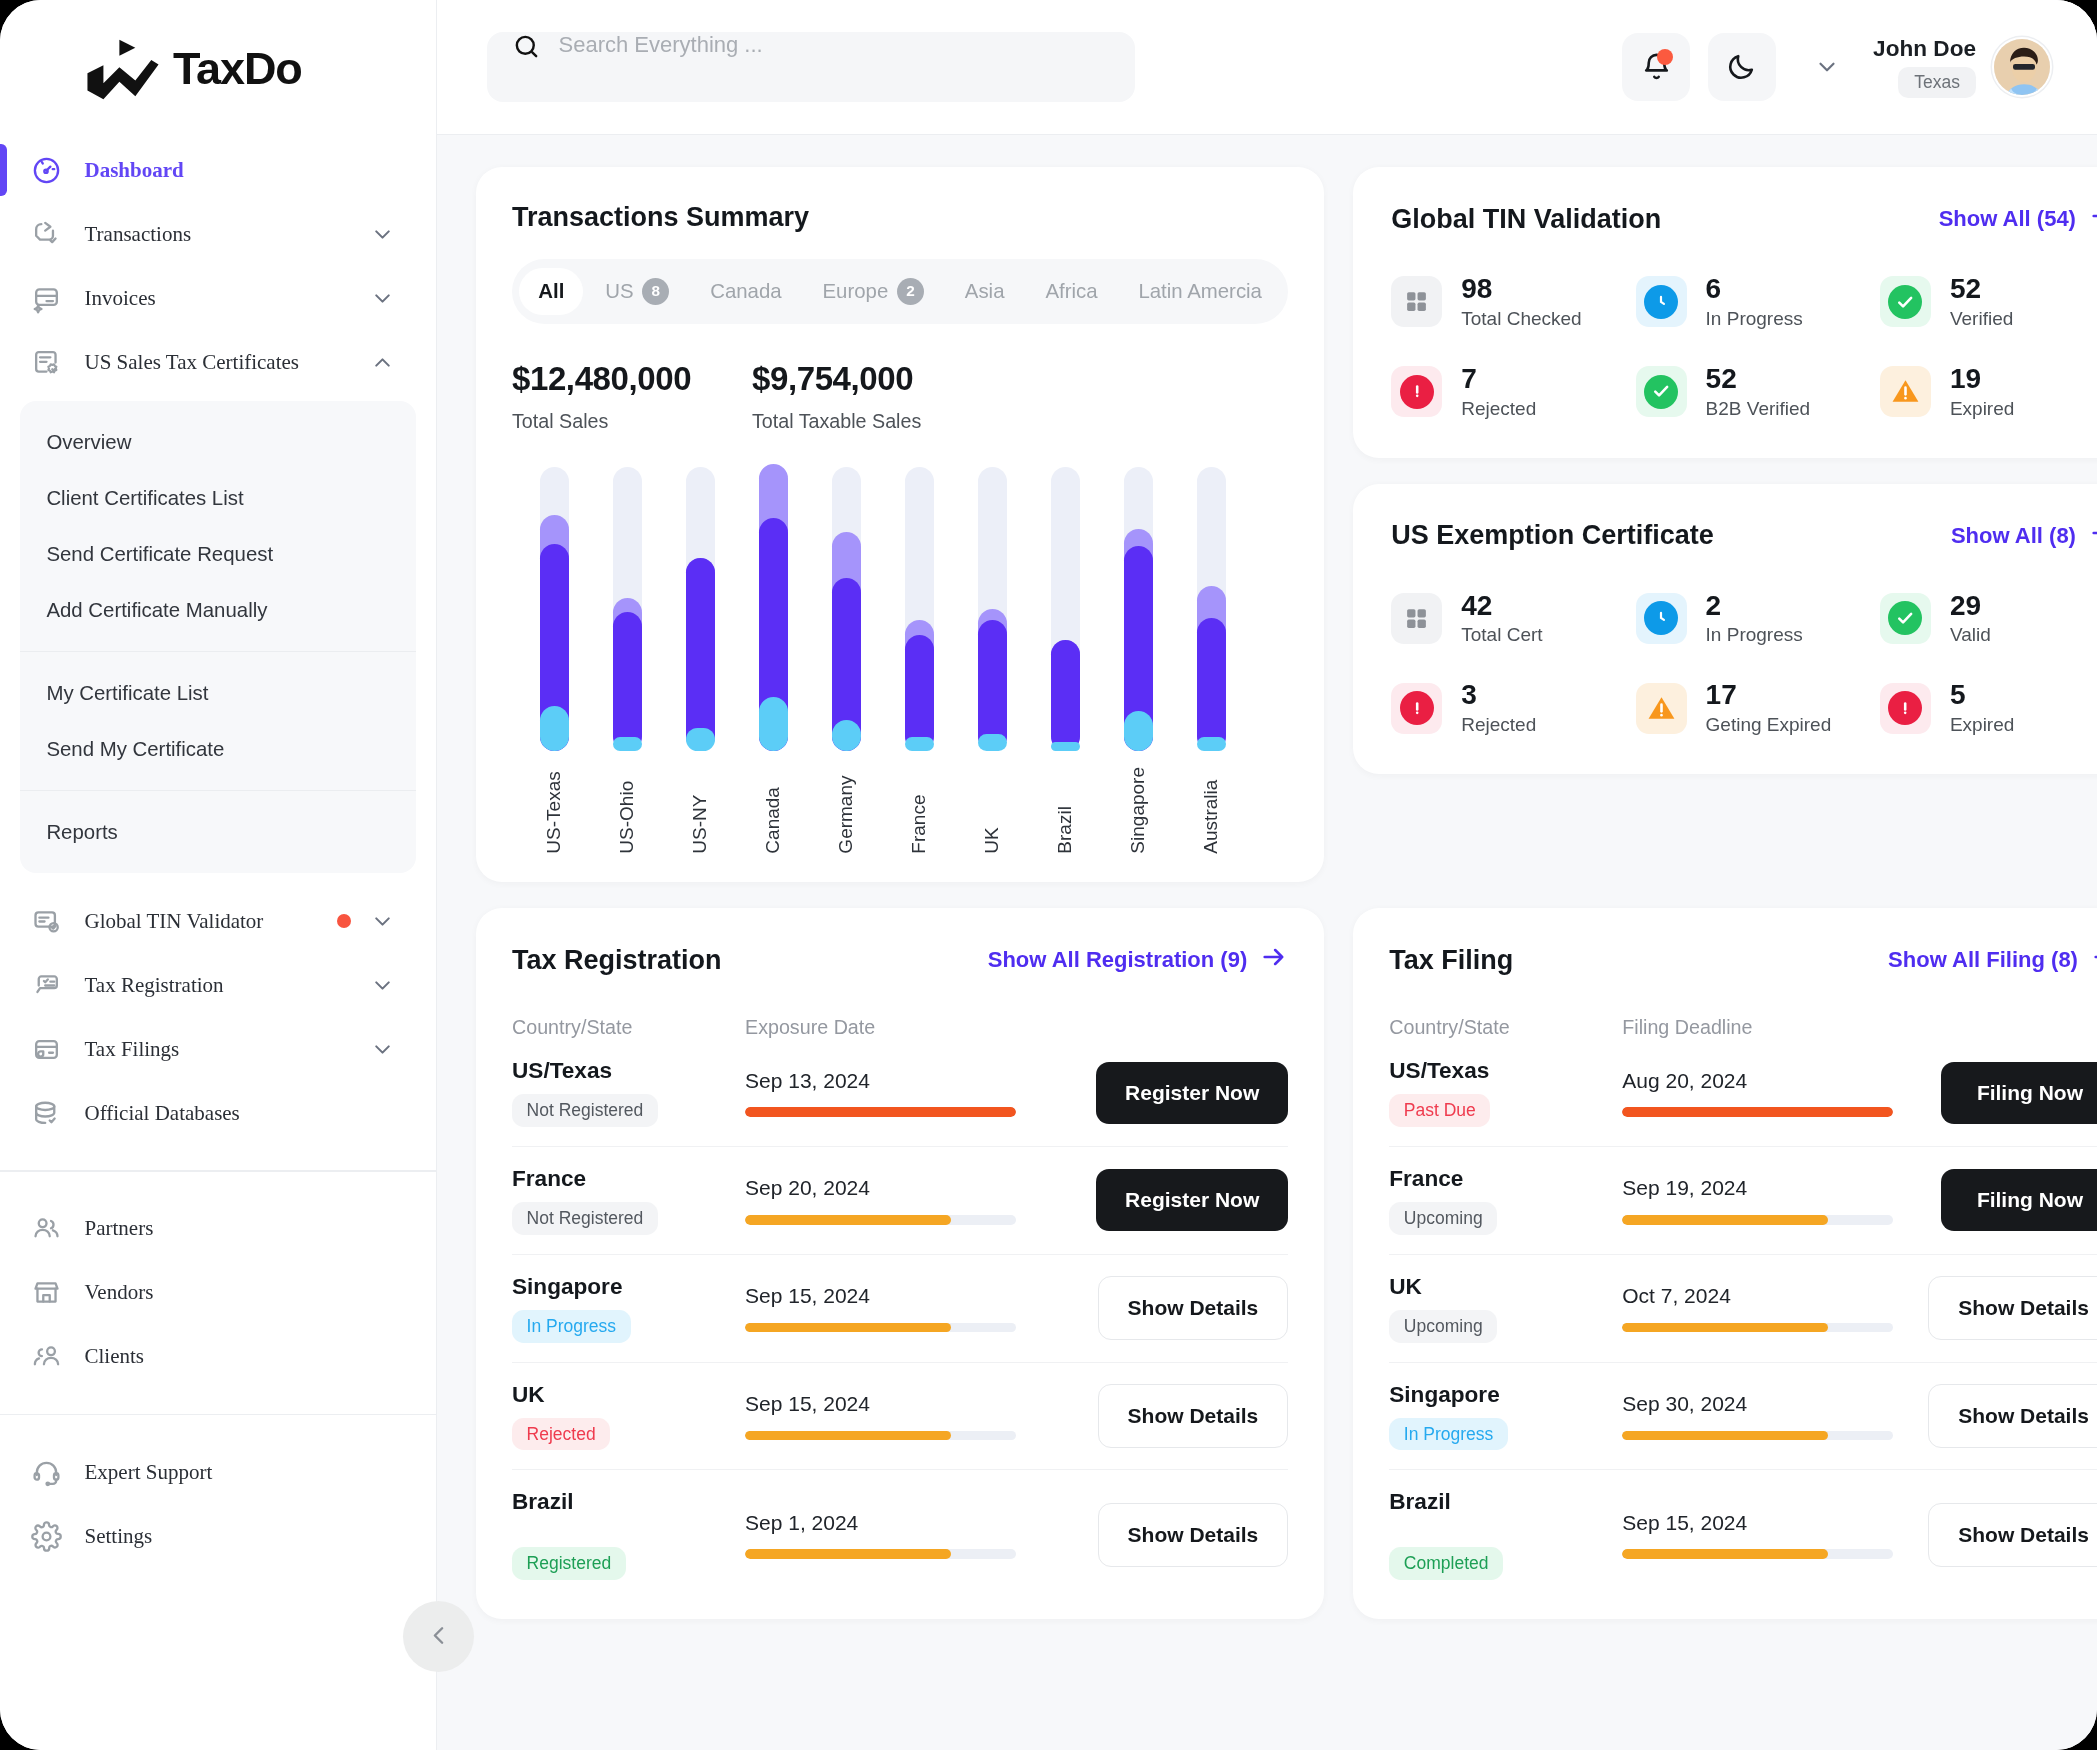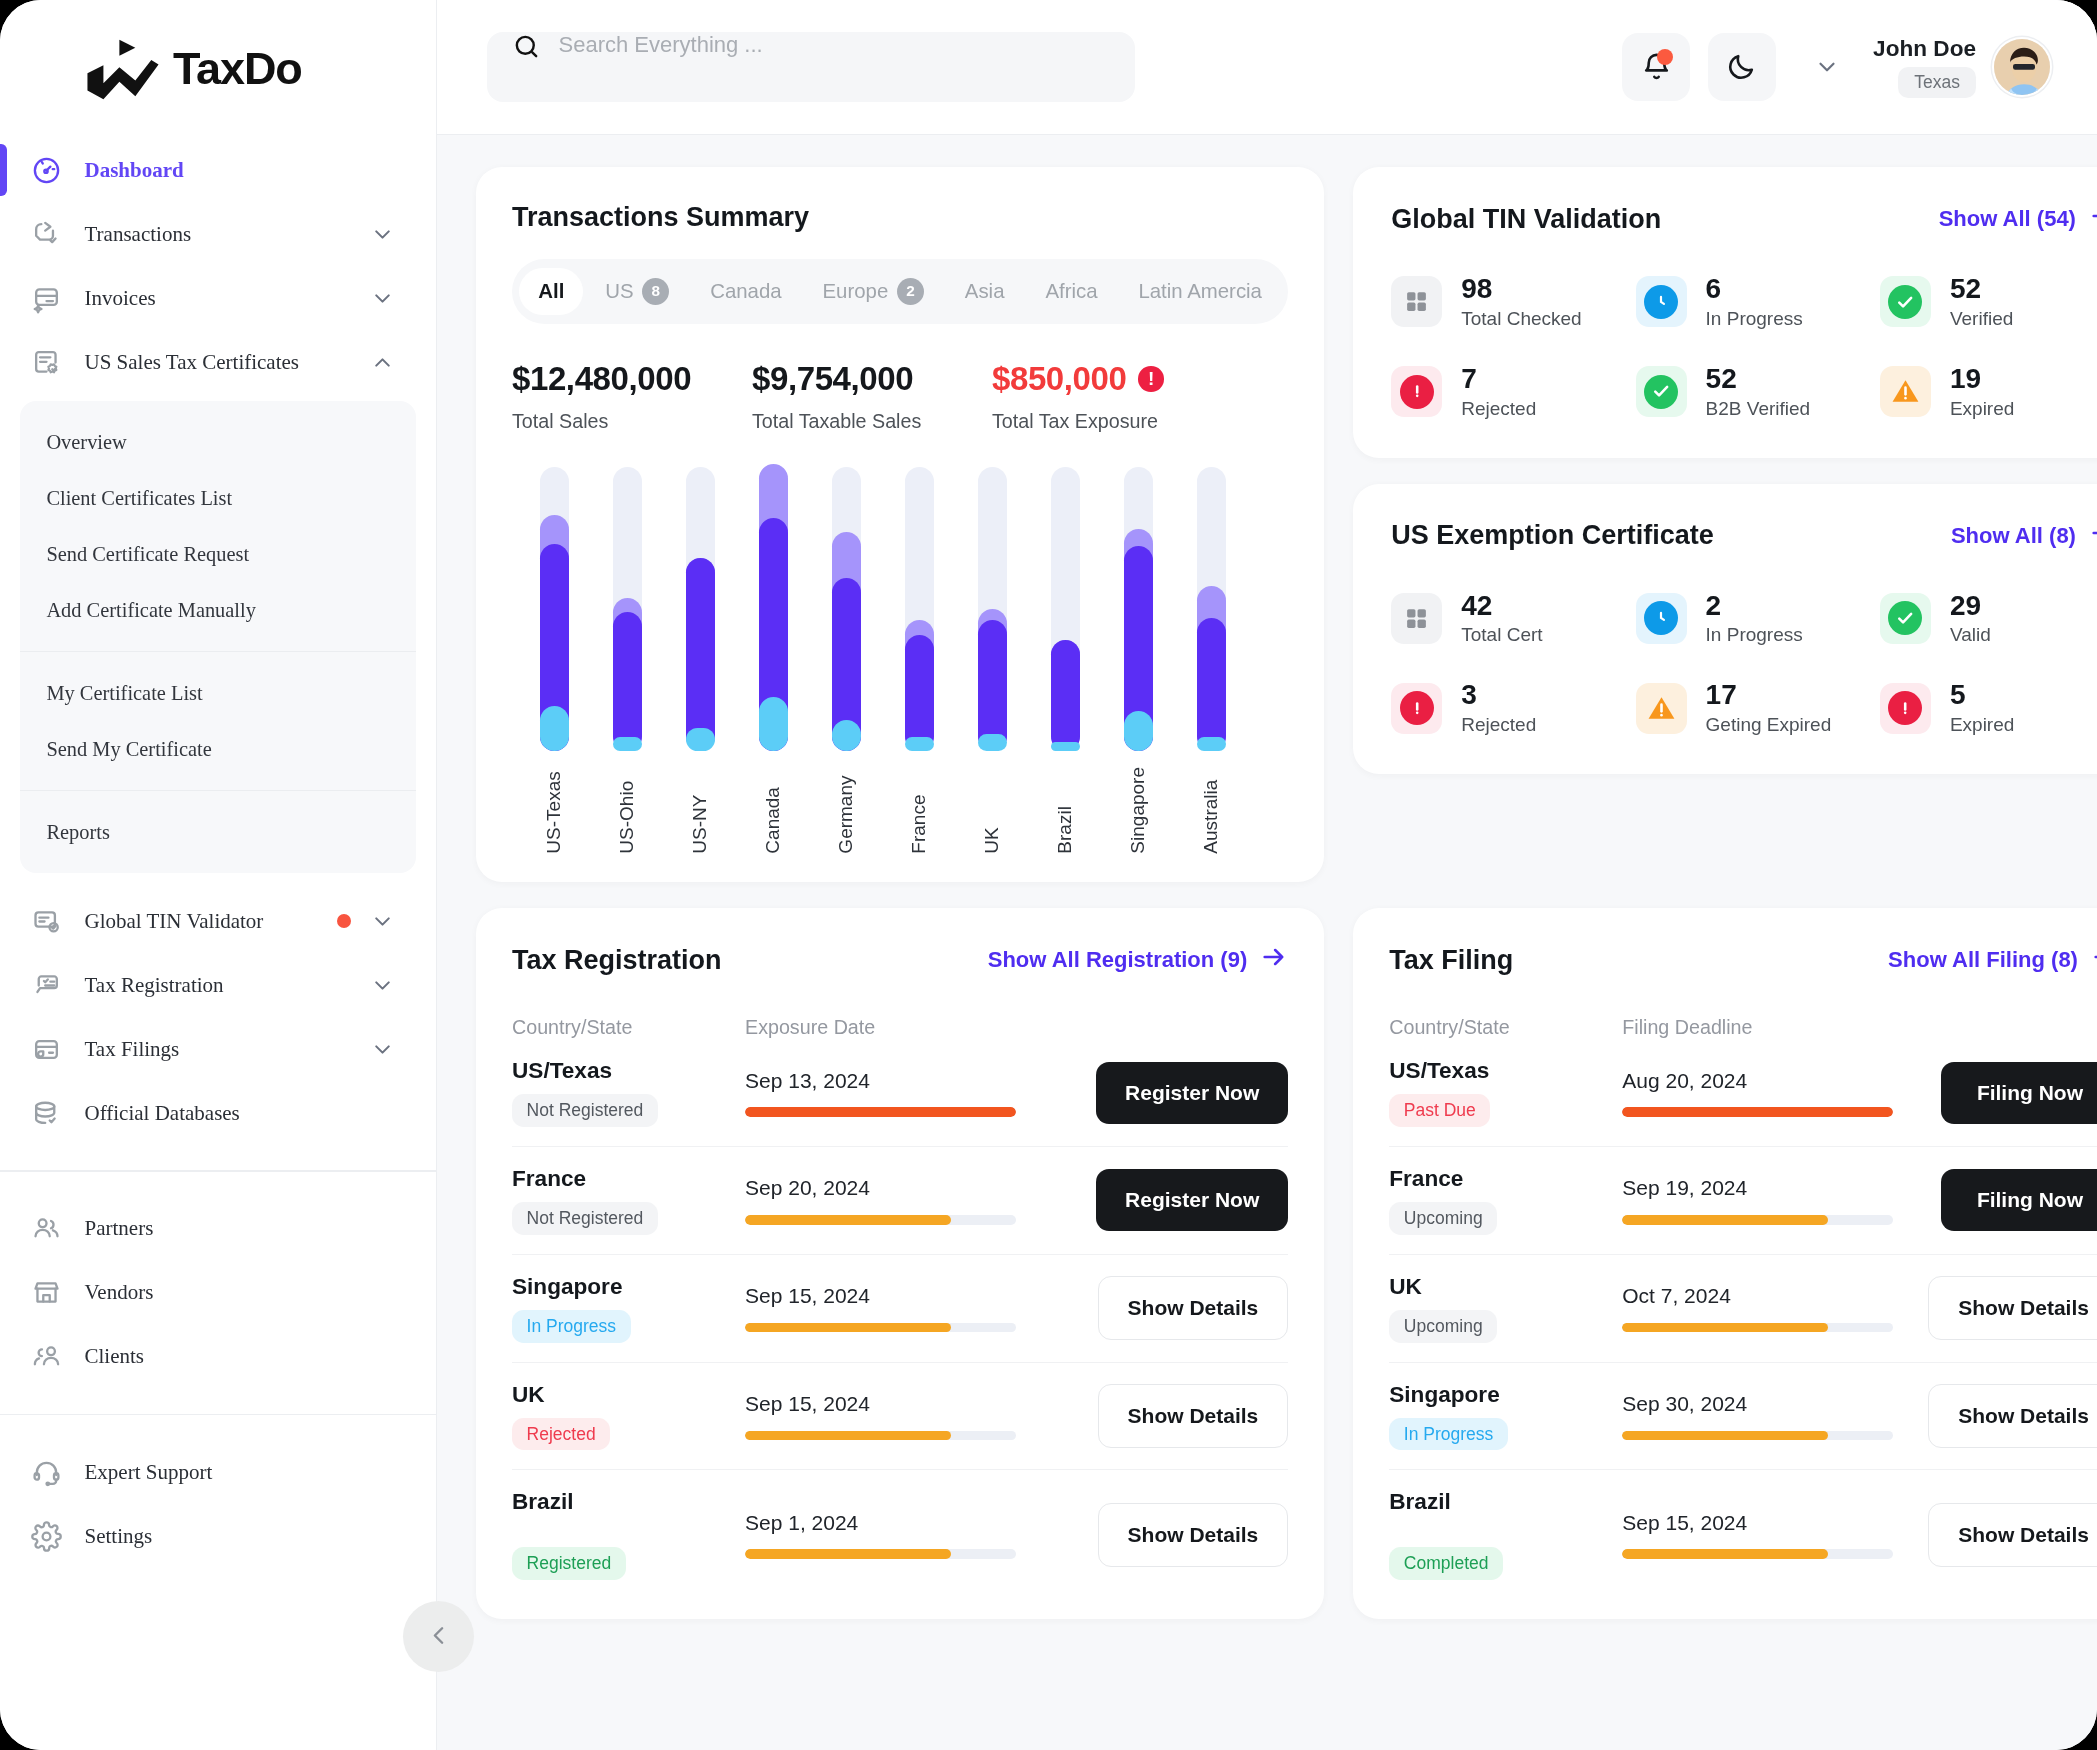--- a/index.html
+++ b/index.html
@@ -75,21 +75,20 @@
     background: #f7f8fa;
     border-radius: 16px;
     overflow: hidden;
   }
   .submenu-group { padding: 13px 0; }
   .submenu-group + .submenu-group { border-top: 1.5px solid #ebedf0; }
   .submenu-item {
     height: 56px; display: flex; align-items: center;
     padding-left: 26px; font-size: 20.4px; color: #32363d;
     cursor: pointer;
-    font-family: Liberation Serif, serif;
   }
 
   .nav-sep {
     height: 1.5px; background: #eceef1; margin: 25px 0 25px 0;
   }
 
   .collapse-btn {
     position: absolute; left: 403px; bottom: 78px;
     width: 71px; height: 71px; border-radius: 50%;
     background: #eceded;
@@ -601,27 +600,20 @@
 
         <div class="stats-row">
           <div class="stat">
             <div class="val">$12,480,000</div>
             <div class="lbl">Total Sales</div>
           </div>
           <div class="stat">
             <div class="val">$9,754,000</div>
             <div class="lbl">Total Taxable Sales</div>
           </div>
-          <div class="stat">
-            <div class="val danger">
-              <span>$850,000</span>
-              <span class="excl">!</span>
-            </div>
-            <div class="lbl">Total Tax Exposure</div>
-          </div>
         </div>
 
         <div class="chart" id="chart">
             <div class="bar-col">
               <div class="bar">
                 <div class="seg s1" style="height: 236px; bottom: 0px;"></div>
                 <div class="seg s2" style="height: 207px; bottom: 0px;"></div>
                 <div class="seg s3" style="height: 45px; bottom: 0px;"></div>
               </div>
             </div>

